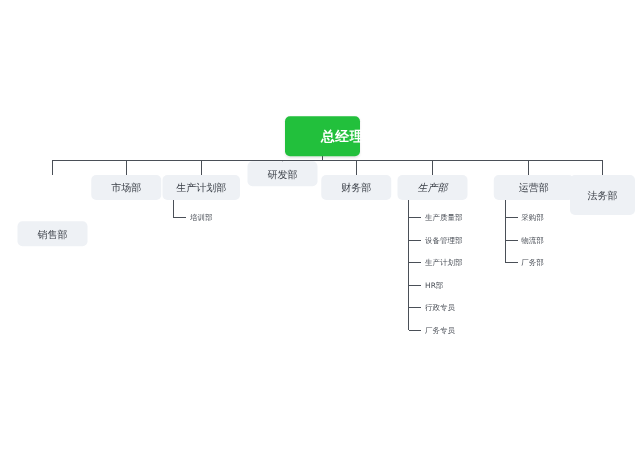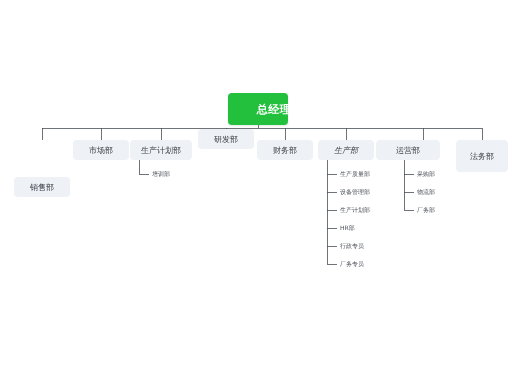--- a/index.html
+++ b/index.html
@@ -97,21 +97,21 @@
       </div>
       <div class="leaf" style="left: 340px; top: 224px; height: 8px;">
         <span>HR部</span>
       </div>
       <div class="leaf" style="left: 340px; top: 242px; height: 8px;">
         <span>行政专员</span>
       </div>
       <div class="leaf" style="left: 340px; top: 260px; height: 8px;">
         <span>厂务专员</span>
       </div>
-      <div class="node node-dept" style="left: 376px; top: 140px; width: 64px; height: 20px;">
+      <div class="node node-dept" style="left: 395px; top: 140px; width: 64px; height: 20px;">
         <span>运营部</span>
       </div>
       <div class="leaf" style="left: 417px; top: 170px; height: 8px;">
         <span>采购部</span>
       </div>
       <div class="leaf" style="left: 417px; top: 188px; height: 8px;">
         <span>物流部</span>
       </div>
       <div class="leaf" style="left: 417px; top: 206px; height: 8px;">
         <span>厂务部</span>

